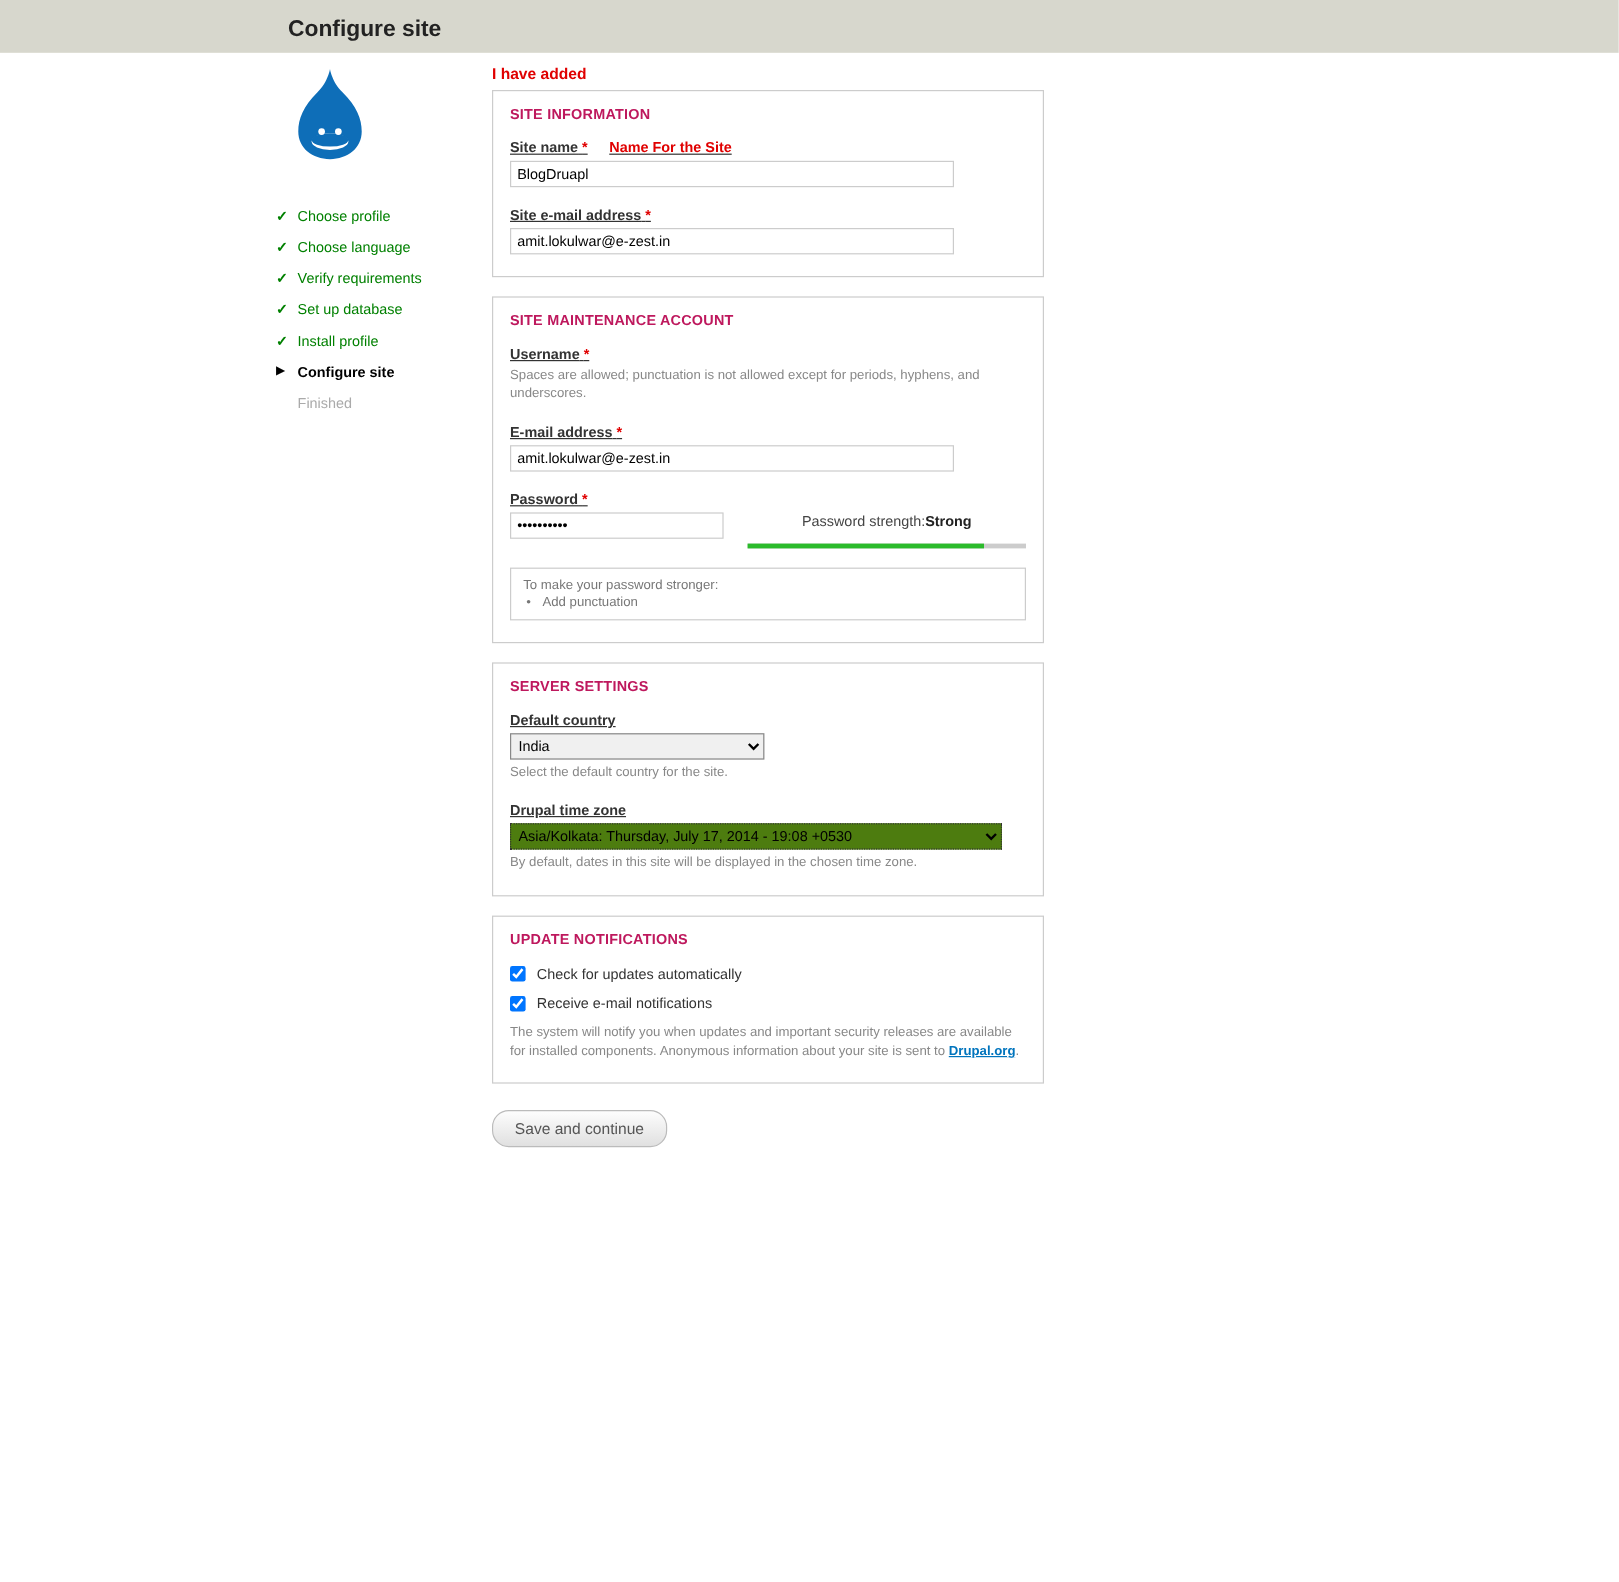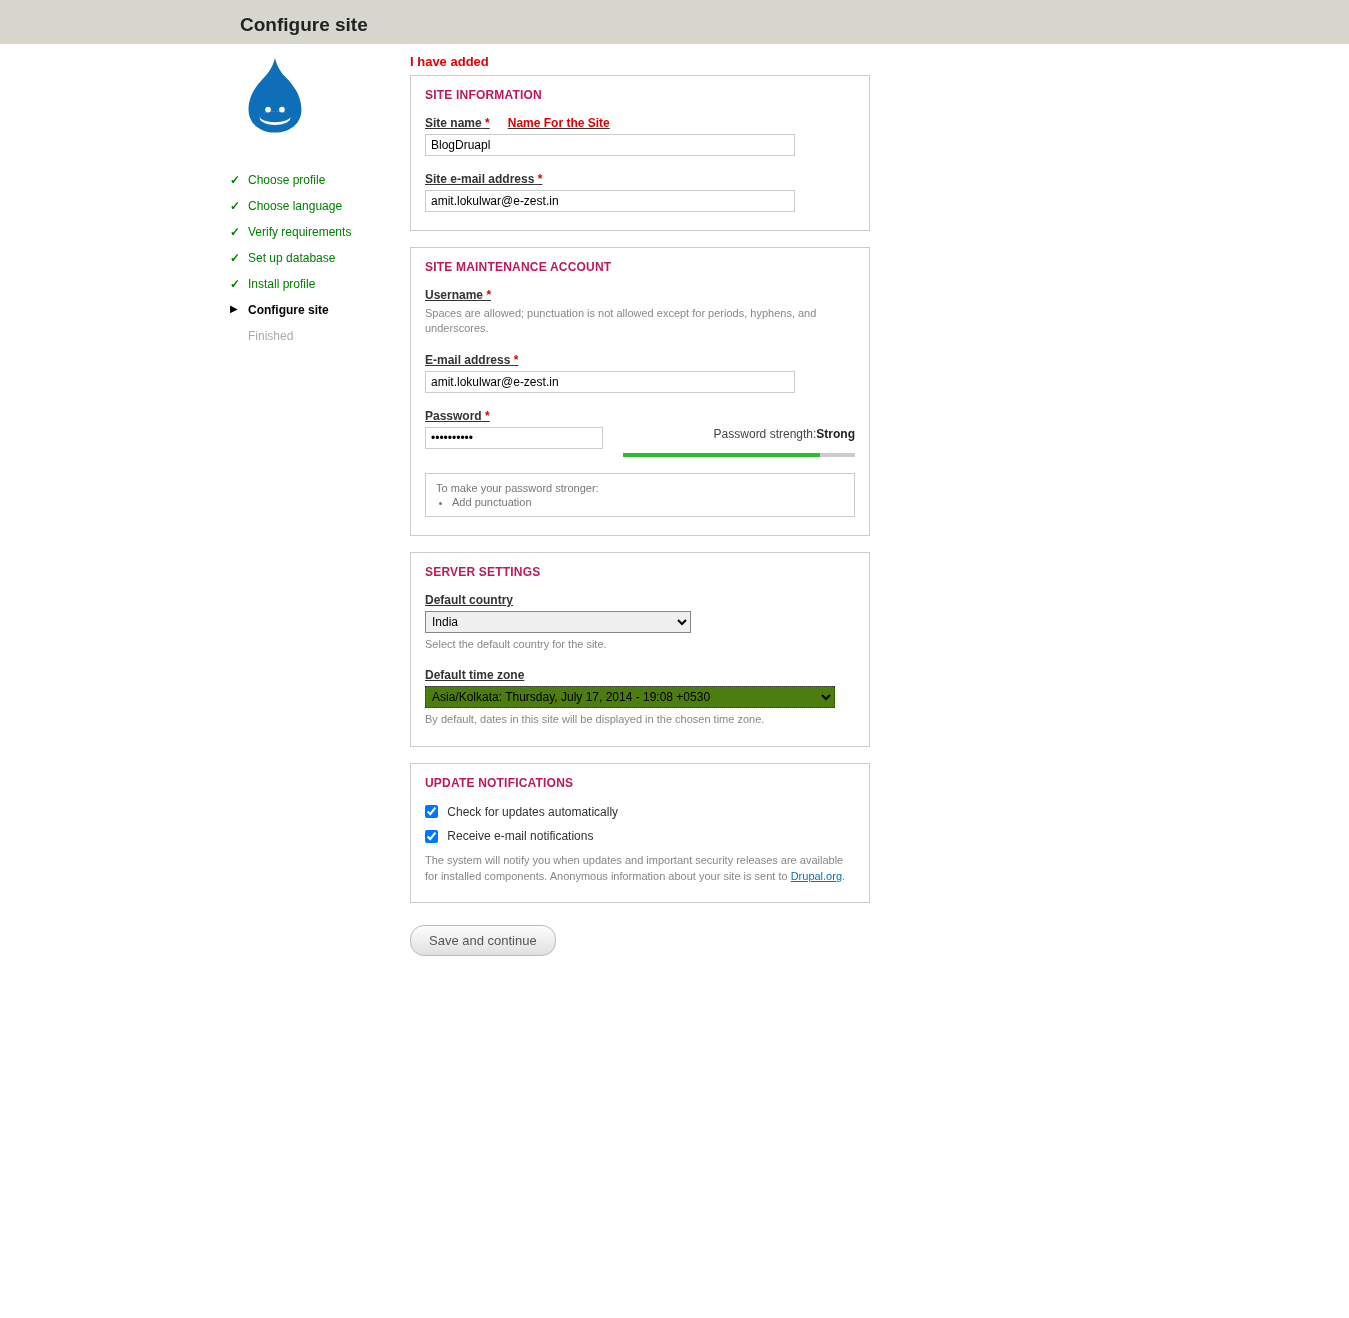--- a/index.html
+++ b/index.html
@@ -23,34 +23,34 @@
   .fieldset-title { font-weight: bold; font-size: 12px; color: #be185d; letter-spacing: 0.2px; margin-bottom: 14px; }
   .form-item { margin-bottom: 16px; }
   .form-item label { display: block; font-weight: bold; font-size: 12px; margin-bottom: 4px; color: #333; text-decoration: underline; }
   .req { color: #e00000; }
   .annot-inline { color: #e00000; font-weight: bold; font-size: 12px; margin-left: 18px; }
   .form-text { width: 370px; padding: 3px 5px; border: 1px solid #ccc; font-family: inherit; font-size: 12px; background: #fff; }
   .form-text.small { width: 178px; }
   .desc { color: #888; font-size: 11px; line-height: 1.4; margin-top: 4px; }
   .pw-row { display: flex; align-items: flex-start; gap: 20px; }
   .pw-meter-wrap { flex: 1; }
-  .pw-meter-label { font-size: 12px; color: #444; display: flex; justify-content: flex-end; margin-bottom: 12px; }
+  .pw-meter-label { font-size: 12px; color: #444; display: flex; justify-content: center; margin-bottom: 12px; }
   .pw-meter-label .strong { font-weight: bold; color: #222; }
   .pw-bar { height: 4px; background: #ccc; position: relative; }
   .pw-bar-fill { height: 4px; background: #2bbb2b; width: 85%; }
   .pw-match { font-size: 12px; color: #444; }
   .pw-match .yes { color: #008000; }
   .pw-tips { border: 1px solid #ccc; padding: 8px 10px; font-size: 11px; color: #777; margin-top: 10px; }
   .pw-tips ul { list-style: disc; margin-left: 16px; margin-top: 2px; }
-  .form-select { width: 266px; padding: 2px; border: 1px solid #888; font-family: inherit; font-size: 12px; background: #f0f0f0; }
+  .form-select { width: 212px; padding: 2px; border: 1px solid #888; font-family: inherit; font-size: 12px; background: #f0f0f0; }
   .form-select.wide { width: 410px; border: 1px dotted #333; background: #4d7c0f; }
   .checkbox-item { margin-bottom: 10px; }
   .checkbox-item input { margin-right: 6px; vertical-align: middle; }
   .checkbox-item label { font-size: 12px; color: #333; vertical-align: middle; }
-  .link { color: #0074bd; }
+  .link { color: #0074bd; font-weight: bold; }
   .submit-btn { margin-top: 6px; padding: 7px 18px; font-size: 13px; color: #555; background: linear-gradient(#fdfdfd, #e0e0e0); border: 1px solid #bbb; border-radius: 14px; cursor: pointer; font-family: inherit; }
 </style>
 </head>
 <body>
 
 <div class="header">
   <h1>Configure site</h1>
 </div>
 
 <div class="container">
@@ -138,21 +138,21 @@
 
       <div class="form-item">
         <label>Default country</label>
         <select class="form-select">
           <option>India</option>
         </select>
         <div class="desc">Select the default country for the site.</div>
       </div>
 
       <div class="form-item" style="margin-bottom:0">
-        <label>Default time zone</label>
+        <label>Drupal time zone</label>
         <select class="form-select wide">
           <option>Asia/Kolkata: Thursday, July 17, 2014 - 19:08 +0530</option>
         </select>
         <div class="desc">By default, dates in this site will be displayed in the chosen time zone.</div>
       </div>
     </div>
 
     
     <div class="fieldset">
       <div class="fieldset-title">UPDATE NOTIFICATIONS</div>

